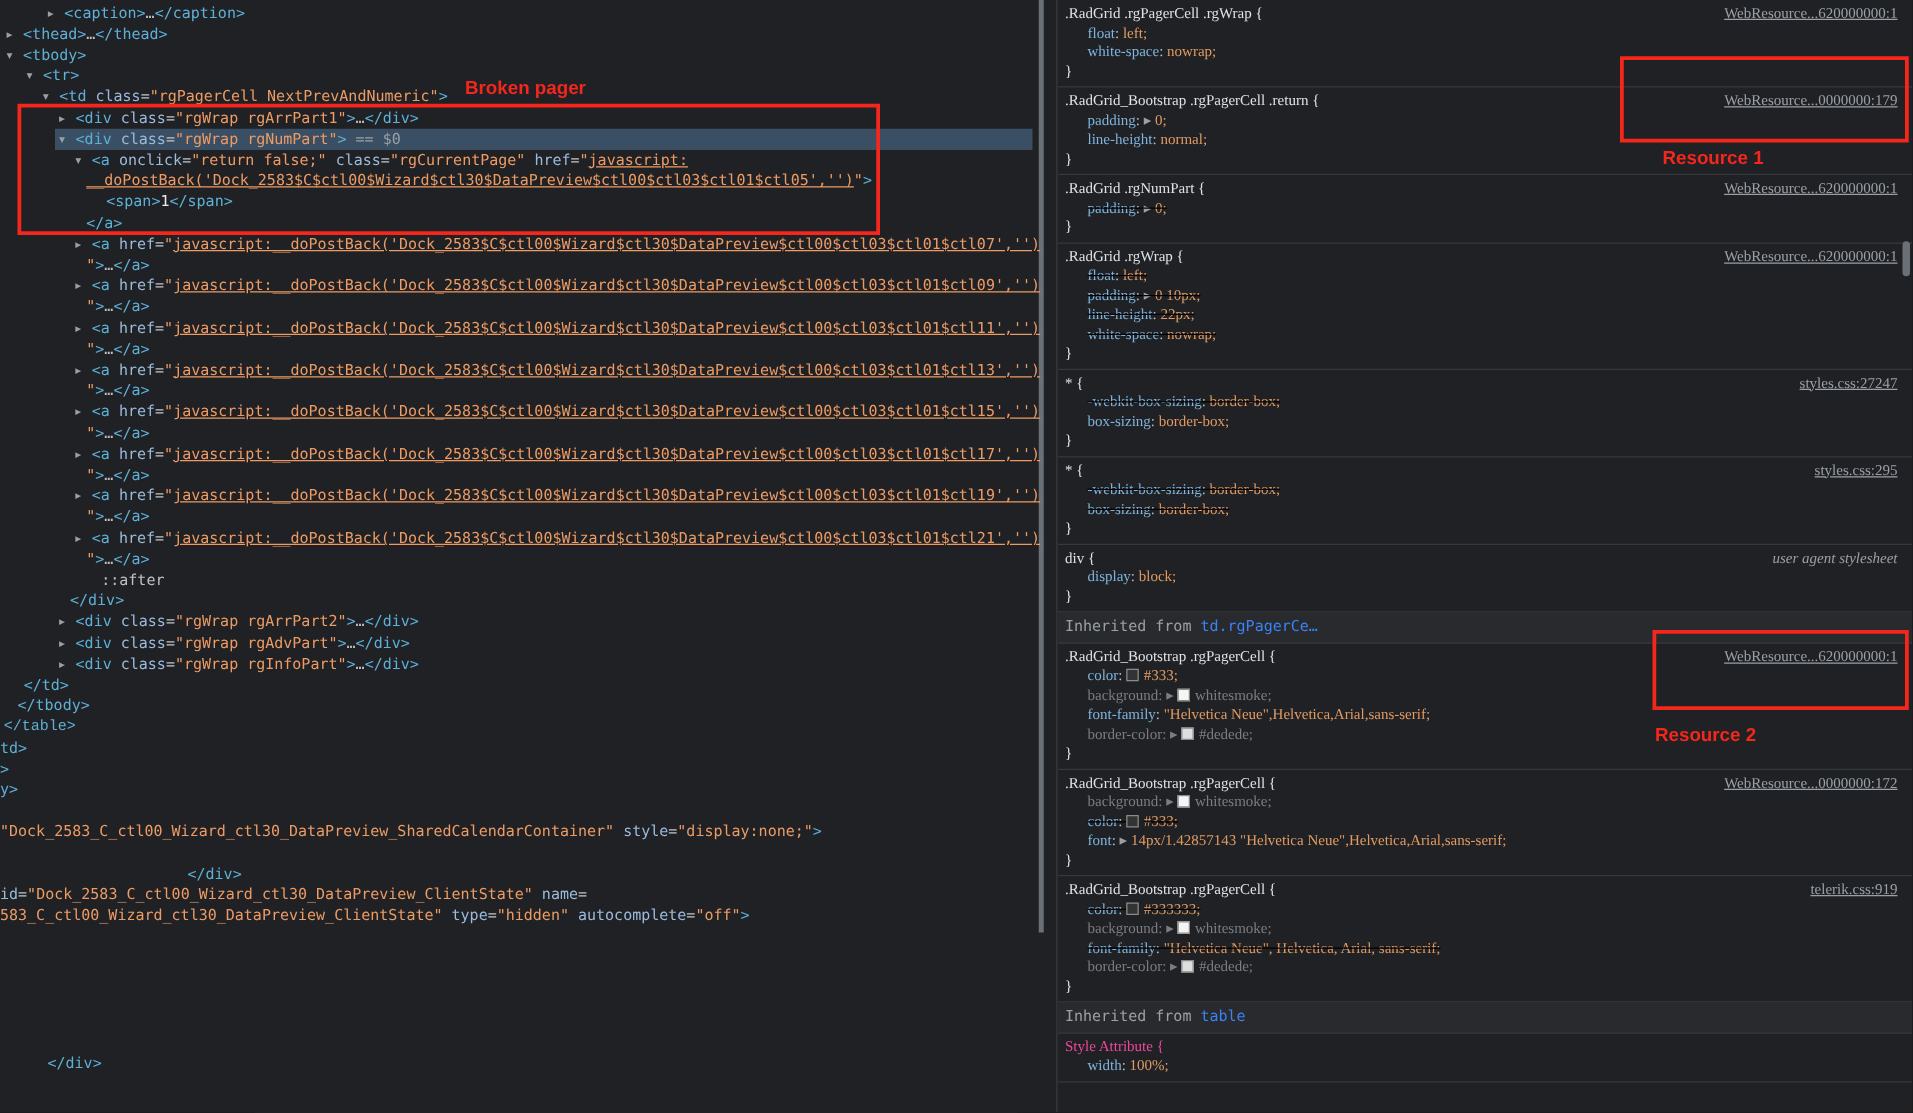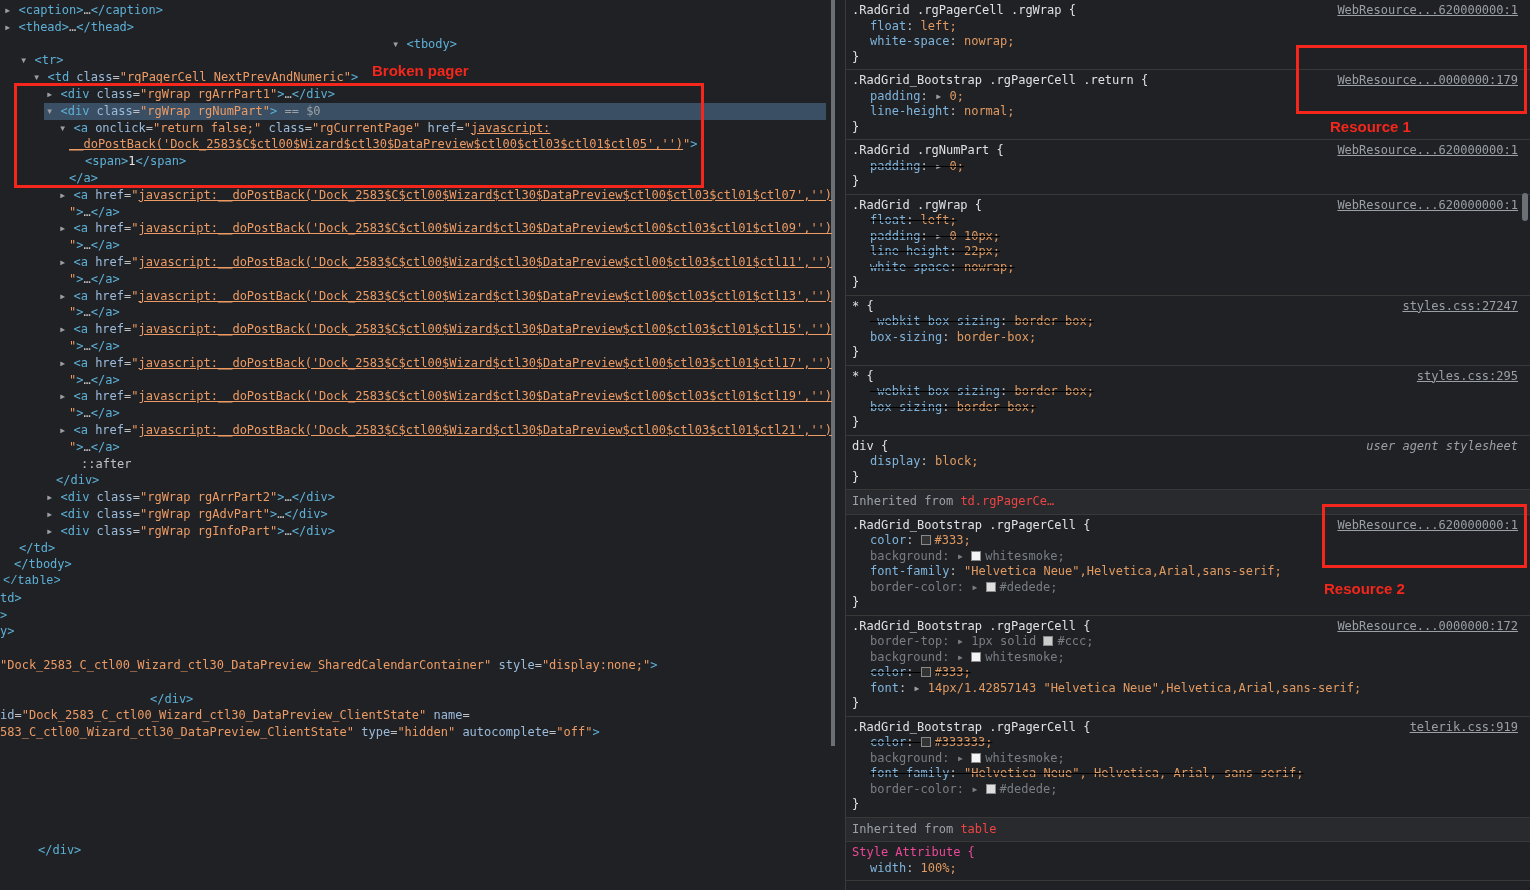--- a/index.html
+++ b/index.html
@@ -22,62 +22,62 @@
   .tk-lk { color:#ec9b65; text-decoration:underline; cursor:pointer; }
   .tk-tx { color:#e8eaed; }
   .tk-el { color:#bdc1c6; }
   .tk-nt { color:#9aa0a6; }
   .tk-ps { color:#bdc1c6; }
   .elem-scroll { position:absolute; left:831px; top:0; width:4px; height:746px; background:#6b7076; }
 
   
   .styles-panel { position:absolute; left:845px; top:0; width:685px; height:890px; overflow:hidden;
                   border-left:1px solid #3a3a3a; font-size:12px; }
-  .sec { padding:3px 12px 4px 6px; border-bottom:1px solid #383838; line-height:15.5px; }
+  .sec { padding:3px 12px 4px 6px; border-bottom:1px solid #383838; line-height:15.5px;font-family:Liberation Serif, serif; }
   .sec-head { display:flex; justify-content:space-between; align-items:baseline; }
   .sel-text { color:#dfe1e4; }
   .sel-text.plain { color:#ec4899; }
   .src-link { color:#9aa0a6; text-decoration:underline; white-space:nowrap; margin-left:8px; cursor:pointer; }
   .src-plain { color:#9aa0a6; font-style:italic; white-space:nowrap; margin-left:8px; }
   .prop { padding-left:18px; white-space:pre-wrap; }
   .pname { color:#7eb4dd;margin-top:40px; }
   .psep { color:#bdc1c6; }
   .pval { color:#e09a62; }
   .parrow { color:#9aa0a6; }
   .prop.dim .pname, .prop.dim .pval, .prop.dim .psep, .prop.dim .parrow { color:#797e83; }
   .prop.struck { text-decoration:line-through; }
   .brace { color:#dfe1e4; }
   .swatch { display:inline-block; width:10px; height:10px; border:1px solid #8a8a8a; margin-right:4px;
             vertical-align:-1px; }
   .sec-header { background:#292a2d; border-bottom:1px solid #383838; padding:4px 6px; color:#9aa0a6;
                 line-height:15.5px; }
-  .inh-ref { color:#ef4444; }
+  .inh-ref { color:#3b82f6; }
   .styles-scroll { position:absolute; left:1522px; top:193px; width:6px; height:28px; background:#6b7076;
                    border-radius:3px; }
 
   
   .annot-box { position:absolute; border:3px solid #f5261c; z-index:20; pointer-events:none; }
   .b1 { left:14px;   top:83px;  width:690px; height:105px; }
   .b2 { left:1296px; top:45px;  width:231px; height:69px; }
   .b3 { left:1322px; top:504px; width:205px; height:64px; }
   .annot-text { position:absolute; color:#f5261c; font-family:"Liberation Sans", sans-serif;
                 font-weight:bold; font-size:15px; z-index:20; }
   .t1 { left:372px;  top:62px; }
   .t2 { left:1330px; top:118px; }
   .t3 { left:1324px; top:580px; }
 </style>
 </head>
 <body>
 
 <div class="app">
   <div class="elements-panel">
     <div class="dom-tree">
-        <div class="line" style="padding-left: 4px;"><span class="tk-ar">▸ </span><span class="tk-tg">&lt;caption&gt;</span><span class="tk-el">…</span><span class="tk-tg">&lt;/caption&gt;</span></div>
+        <div class="line" style="padding-left: 4px; margin-left: 33px;"><span class="tk-ar">▸ </span><span class="tk-tg">&lt;caption&gt;</span><span class="tk-el">…</span><span class="tk-tg">&lt;/caption&gt;</span></div>
         <div class="line" style="padding-left: 4px;"><span class="tk-ar">▸ </span><span class="tk-tg">&lt;thead&gt;</span><span class="tk-el">…</span><span class="tk-tg">&lt;/thead&gt;</span></div>
-        <div class="line" style="padding-left: 4px; text-align: center;"><span class="tk-ar">▾ </span><span class="tk-tg">&lt;tbody&gt;</span></div>
+        <div class="line" style="padding-left: 4px;"><span class="tk-ar">▾ </span><span class="tk-tg">&lt;tbody&gt;</span></div>
         <div class="line" style="padding-left: 20px;"><span class="tk-ar">▾ </span><span class="tk-tg">&lt;tr&gt;</span></div>
         <div class="line" style="padding-left: 33px;"><span class="tk-ar">▾ </span><span class="tk-tg">&lt;td</span><span class="tk-at"> class</span><span class="tk-eq">=</span><span class="tk-av">"rgPagerCell NextPrevAndNumeric"</span><span class="tk-tg">&gt;</span></div>
         <div class="line" style="padding-left: 46px;"><span class="tk-ar">▸ </span><span class="tk-tg">&lt;div</span><span class="tk-at"> class</span><span class="tk-eq">=</span><span class="tk-av">"rgWrap rgArrPart1"</span><span class="tk-tg">&gt;</span><span class="tk-el">…</span><span class="tk-tg">&lt;/div&gt;</span></div>
         <div class="line selected" style="padding-left: 46px;"><span class="tk-ar">▾ </span><span class="tk-tg">&lt;div</span><span class="tk-at"> class</span><span class="tk-eq">=</span><span class="tk-av">"rgWrap rgNumPart"</span><span class="tk-tg">&gt;</span><span class="tk-nt"> == $0</span></div>
         <div class="line" style="padding-left: 59px;"><span class="tk-ar">▾ </span><span class="tk-tg">&lt;a</span><span class="tk-at"> onclick</span><span class="tk-eq">=</span><span class="tk-av">"return false;"</span><span class="tk-at"> class</span><span class="tk-eq">=</span><span class="tk-av">"rgCurrentPage"</span><span class="tk-at"> href</span><span class="tk-eq">=</span><span class="tk-av">"</span><span class="tk-lk">javascript:</span></div>
         <div class="line" style="padding-left: 69px;"><span class="tk-lk">__doPostBack('Dock_2583$C$ctl00$Wizard$ctl30$DataPreview$ctl00$ctl03$ctl01$ctl05','')</span><span class="tk-av">"</span><span class="tk-tg">&gt;</span></div>
         <div class="line" style="padding-left: 85px;"><span class="tk-tg">&lt;span&gt;</span><span class="tk-tx">1</span><span class="tk-tg">&lt;/span&gt;</span></div>
         <div class="line" style="padding-left: 69px;"><span class="tk-tg">&lt;/a&gt;</span></div>
         <div class="line" style="padding-left: 59px;"><span class="tk-ar">▸ </span><span class="tk-tg">&lt;a</span><span class="tk-at"> href</span><span class="tk-eq">=</span><span class="tk-av">"</span><span class="tk-lk">javascript:__doPostBack('Dock_2583$C$ctl00$Wizard$ctl30$DataPreview$ctl00$ctl03$ctl01$ctl07','')</span></div>
         <div class="line" style="padding-left: 69px;"><span class="tk-av">"</span><span class="tk-tg">&gt;</span><span class="tk-el">…</span><span class="tk-tg">&lt;/a&gt;</span></div>
@@ -198,21 +198,20 @@
           <div class="prop dim"><span class="pname">background</span><span class="psep">: </span><span class="parrow">▸ </span><span class="swatch" style="background: rgb(245, 245, 245);"></span><span class="pval">whitesmoke</span><span class="pval">;</span></div>
           <div class="prop"><span class="pname">font-family</span><span class="psep">: </span><span class="pval">"Helvetica Neue",Helvetica,Arial,sans-serif</span><span class="pval">;</span></div>
           <div class="prop dim"><span class="pname">border-color</span><span class="psep">: </span><span class="parrow">▸ </span><span class="swatch" style="background: rgb(222, 222, 222);"></span><span class="pval">#dedede</span><span class="pval">;</span></div>
           <div class="brace">}</div>
         </div>
         <div class="sec">
           <div class="sec-head">
             <span class="sel-text">.RadGrid_Bootstrap .rgPagerCell {</span>
             <span class="src-link">WebResource...0000000:172</span>
           </div>
-          <div class="prop dim"><span class="pname">border-top</span><span class="psep">: </span><span class="parrow">▸ </span><span class="pval">1px solid </span><span class="swatch" style="background: rgb(204, 204, 204);"></span><span class="pval">#ccc</span><span class="pval">;</span></div>
           <div class="prop dim"><span class="pname">background</span><span class="psep">: </span><span class="parrow">▸ </span><span class="swatch" style="background: rgb(245, 245, 245);"></span><span class="pval">whitesmoke</span><span class="pval">;</span></div>
           <div class="prop struck"><span class="pname">color</span><span class="psep">: </span><span class="swatch" style="background: rgb(51, 51, 51);"></span><span class="pval">#333</span><span class="pval">;</span></div>
           <div class="prop"><span class="pname">font</span><span class="psep">: </span><span class="parrow">▸ </span><span class="pval">14px/1.42857143 "Helvetica Neue",Helvetica,Arial,sans-serif</span><span class="pval">;</span></div>
           <div class="brace">}</div>
         </div>
         <div class="sec">
           <div class="sec-head">
             <span class="sel-text">.RadGrid_Bootstrap .rgPagerCell {</span>
             <span class="src-link">telerik.css:919</span>
           </div>

